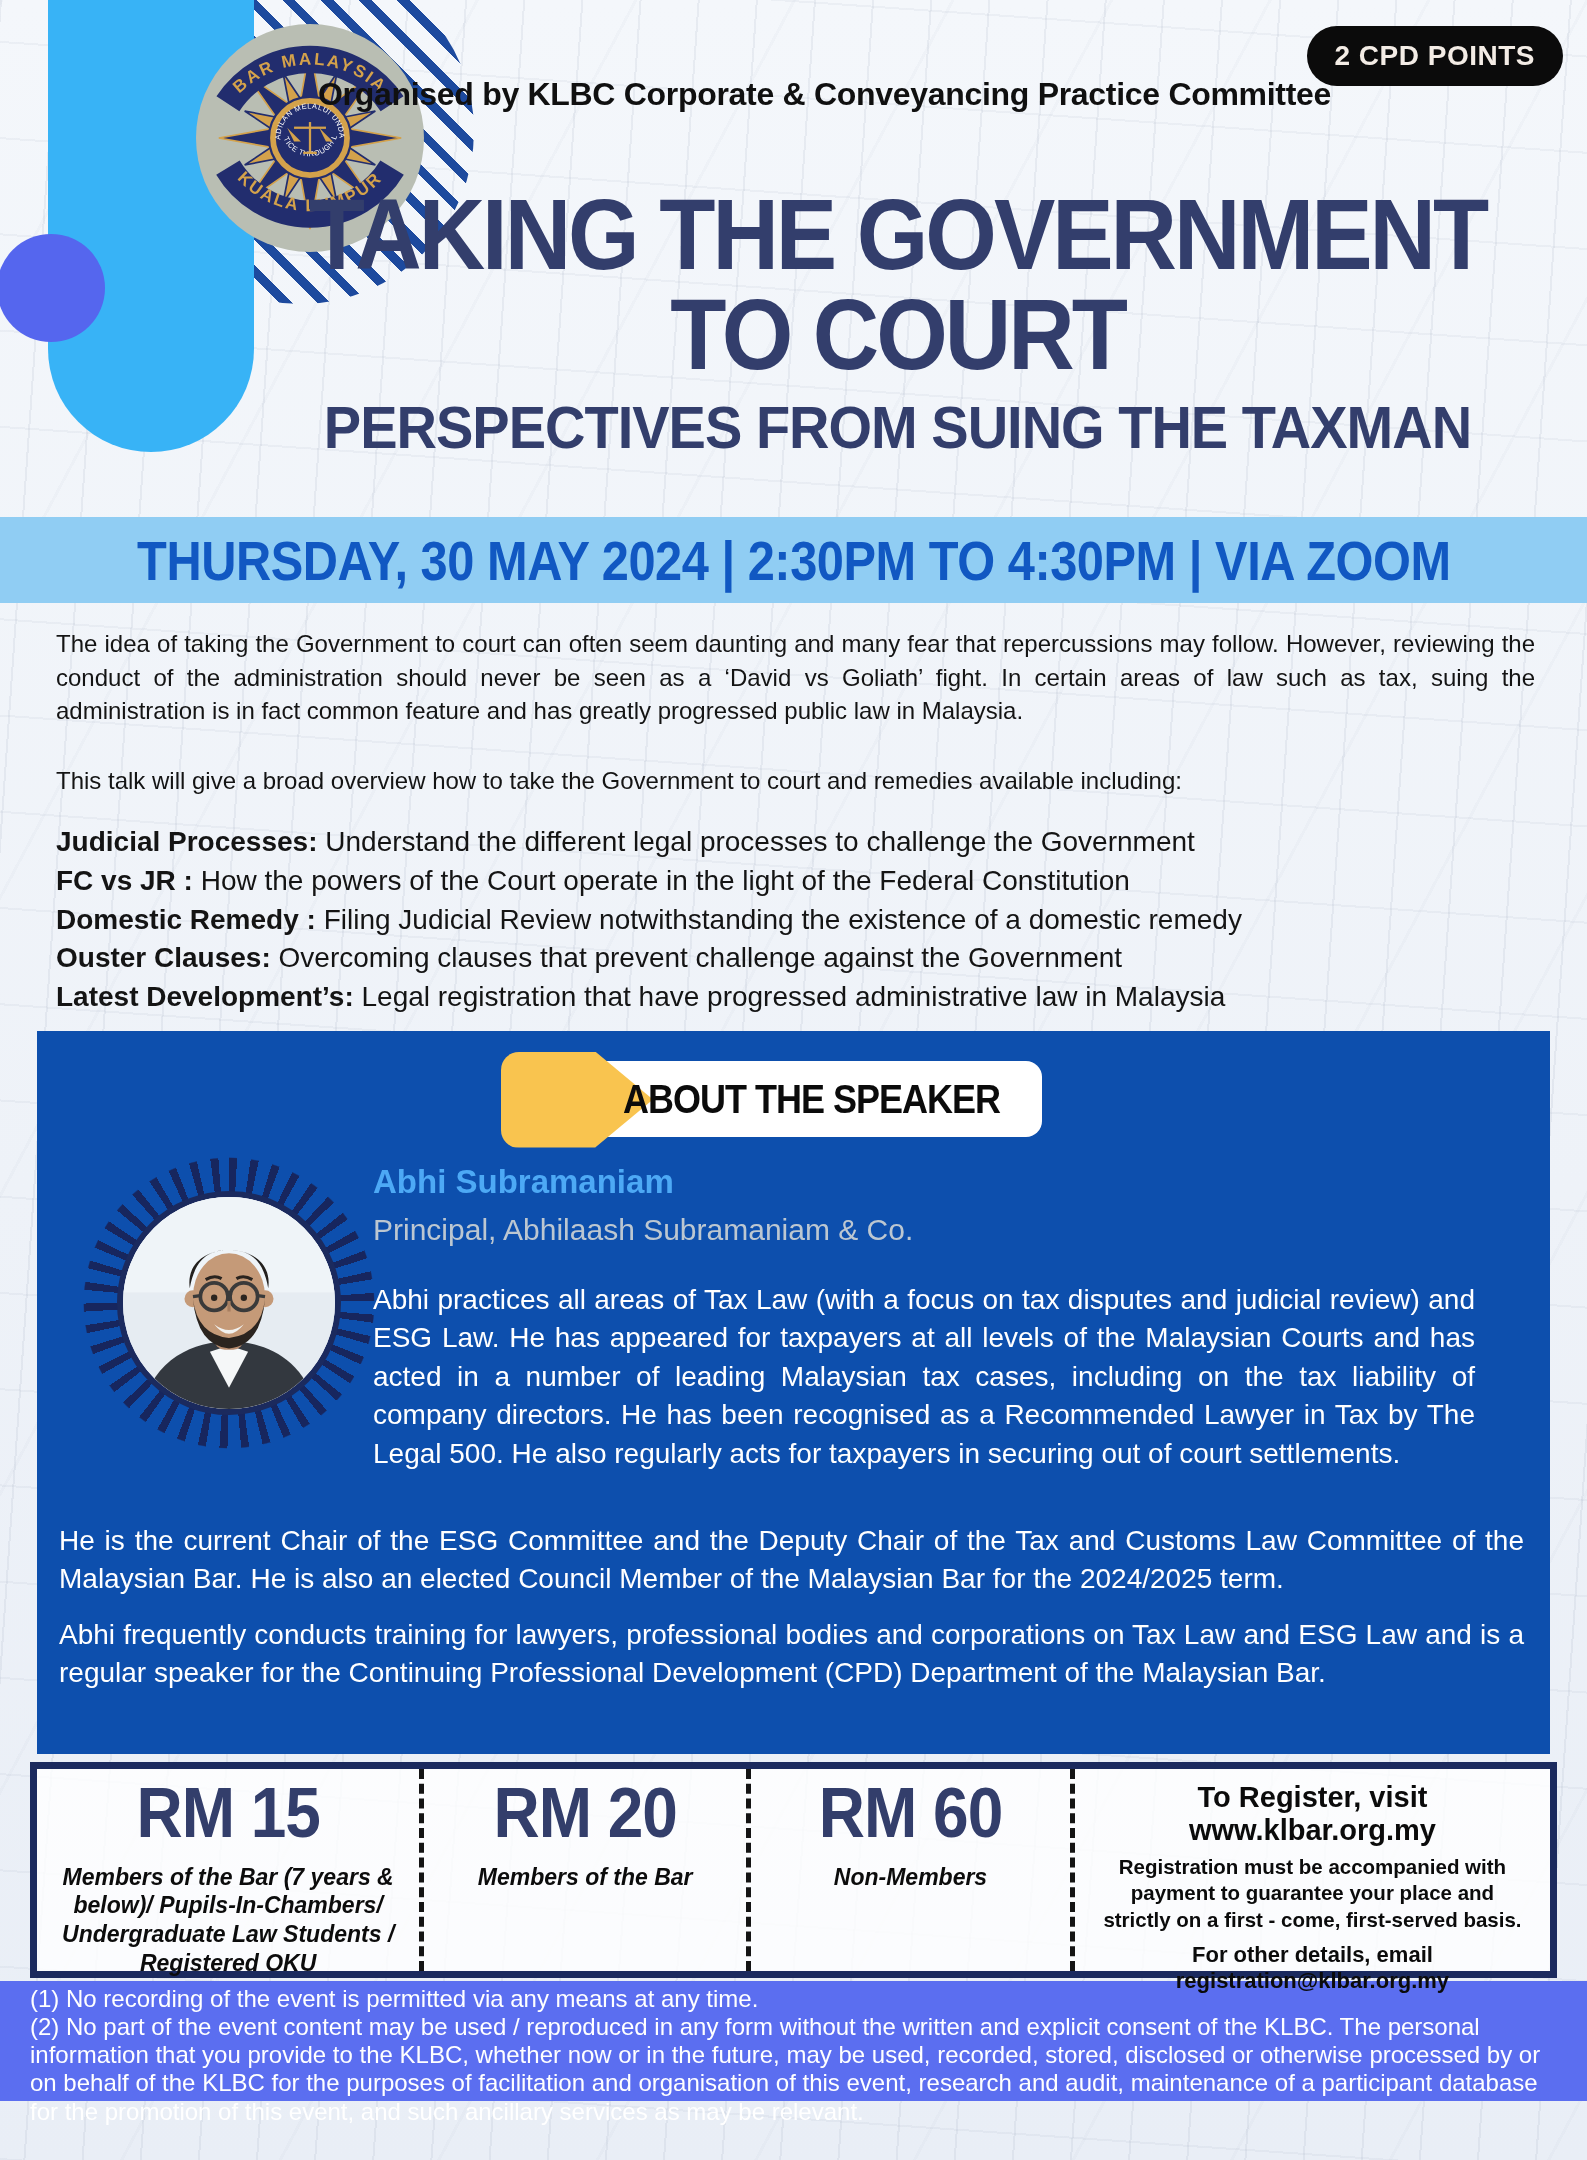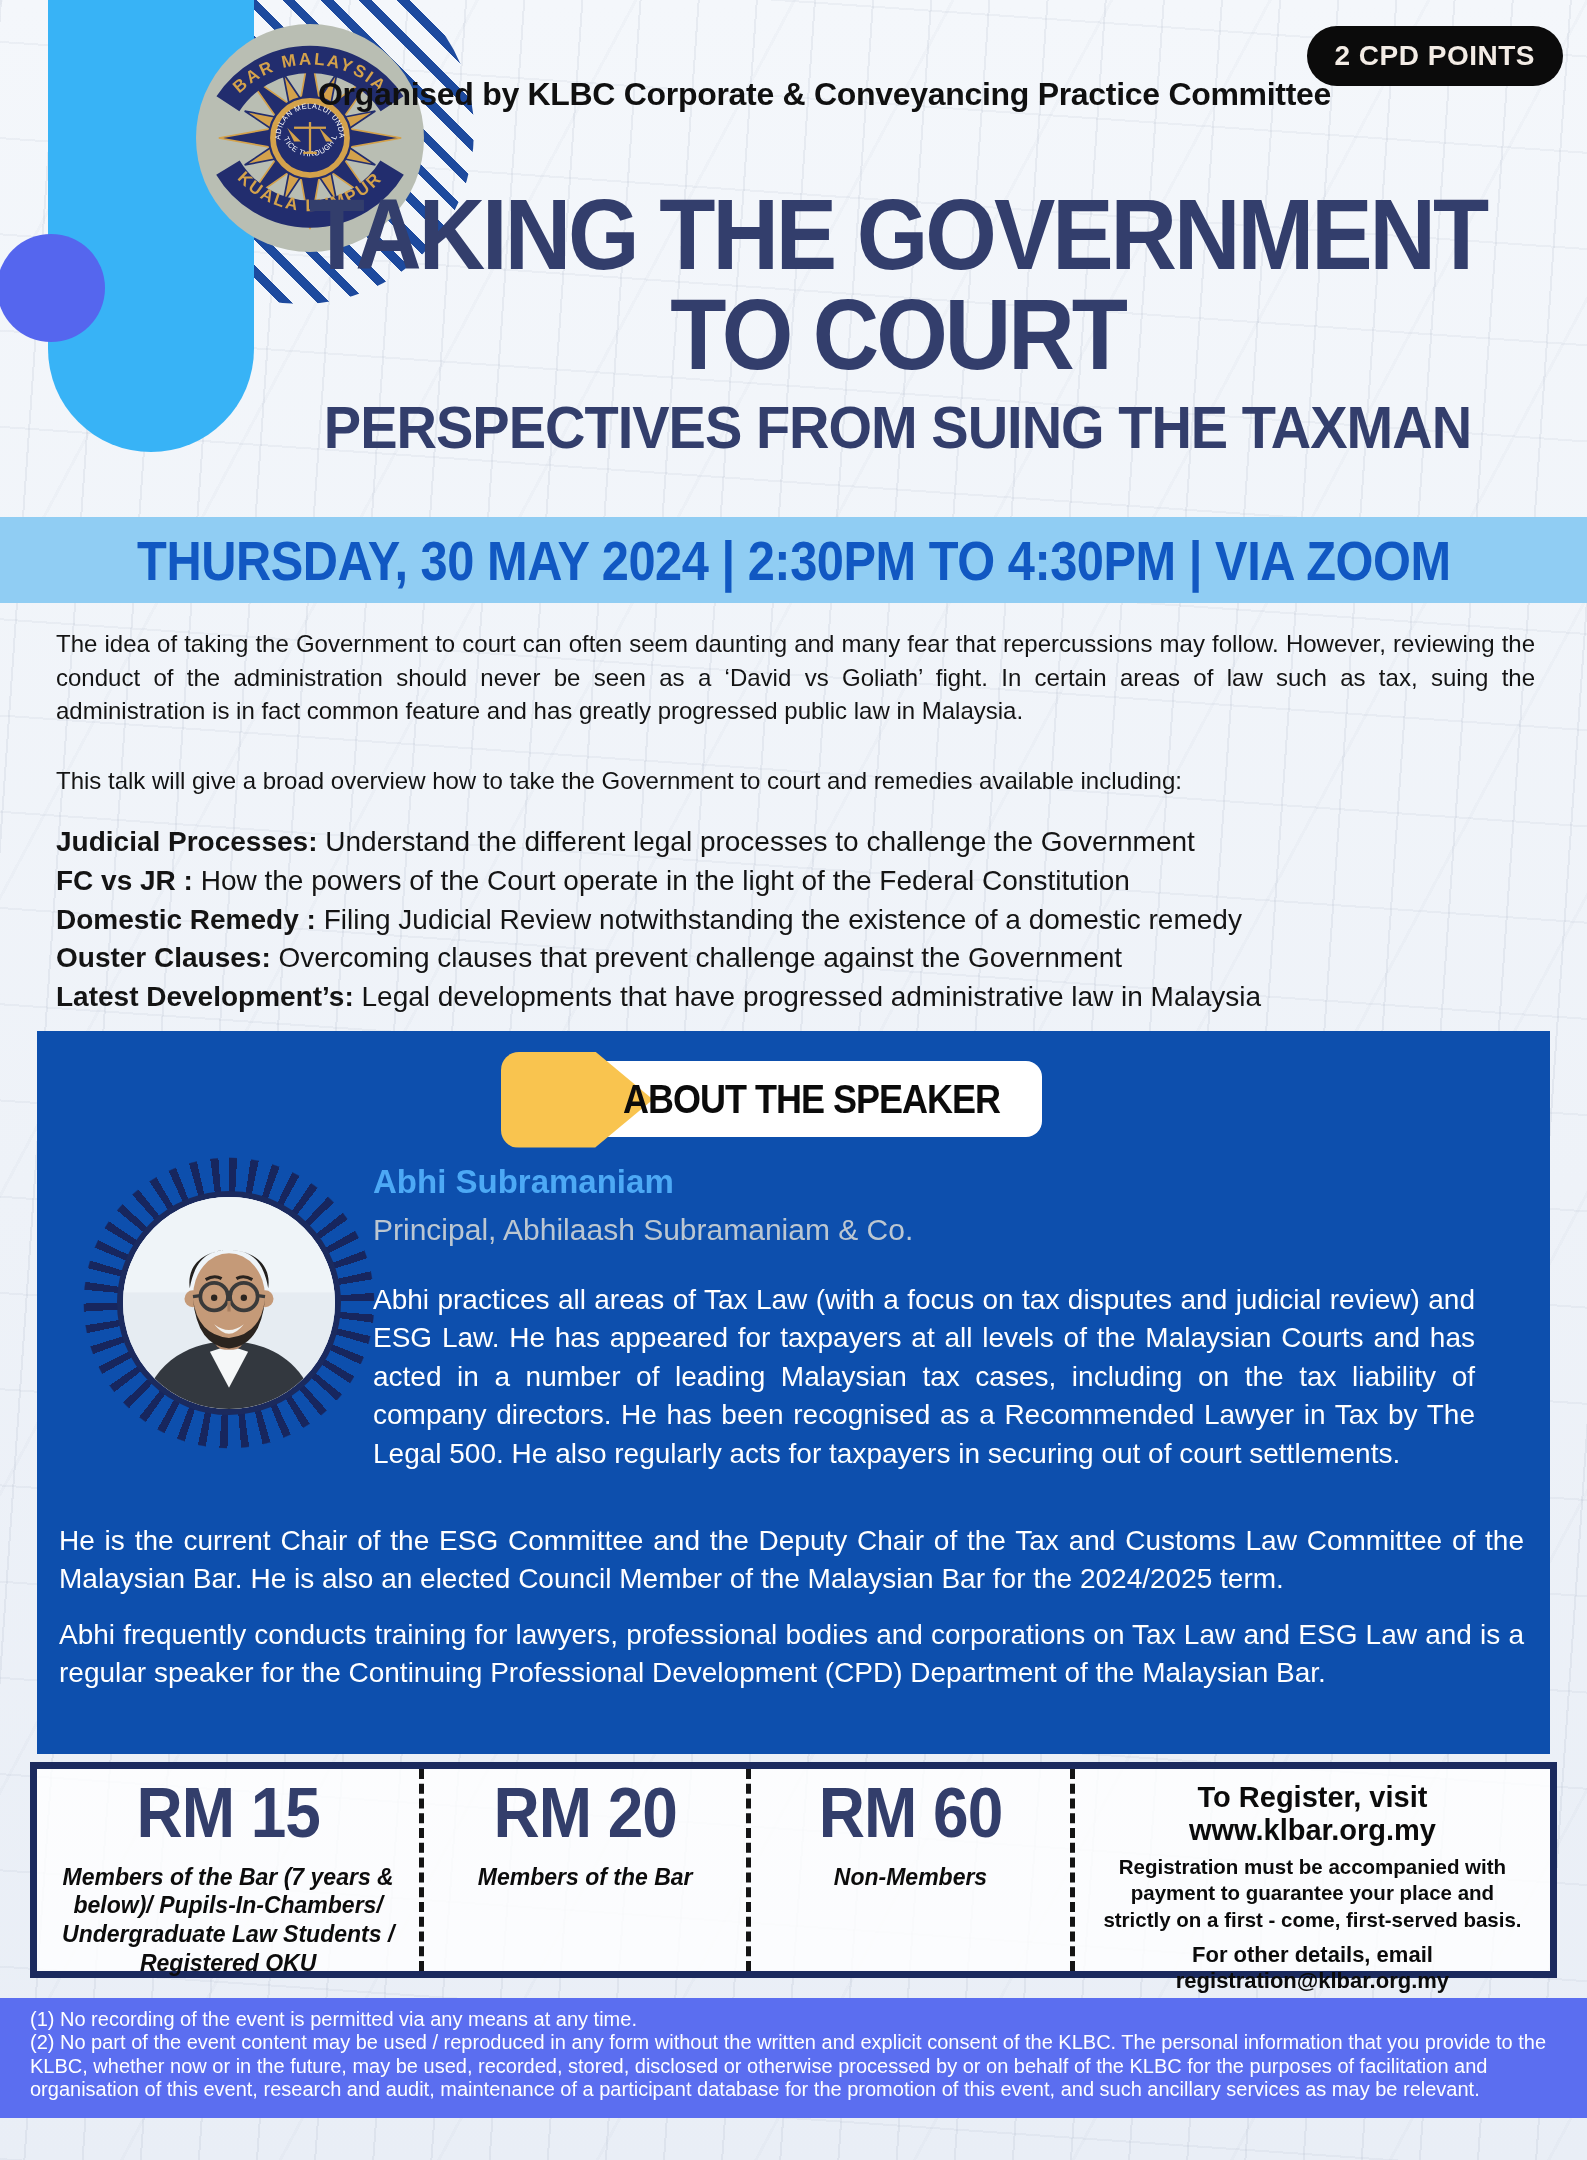--- a/index.html
+++ b/index.html
@@ -131,22 +131,22 @@
     margin-top:18px;font-size:23px;font-weight:bold;font-style:italic;color:#0c0c0c;
     text-align:center;line-height:1.25;padding:0 12px;
   }
   .register{padding:12px 20px 0;text-align:center;color:#0b0b0b;}
   .reg-heading{font-size:29px;font-weight:bold;}
   .reg-line1{font-size:20.5px;font-weight:bold;line-height:1.3;margin-top:7px;}
   .reg-line2{font-size:22px;font-weight:bold;margin-top:9px;}
 
   
   .footer{
-    height:120px;background:#5b6ef0;color:#fff;margin-top:20px;
-    padding:10px 30px 0;font-size:20px;line-height:1.18;box-sizing:border-box;
+    height:120px;background:#5b6ef0;color:#fff;margin-top:3px;
+    padding:4px 30px 0;font-size:24px;line-height:1.18;box-sizing:border-box;
   }
   .footer p{margin:0;text-align:left;}
 </style>
 </head>
 <body>
 
 <div class="page">
   <div class="layer">
 
     <div class="header">
@@ -208,21 +208,21 @@
     </div>
 
     <div class="intro">
       <p class="para">The idea of taking the Government to court can often seem daunting and many fear that repercussions may follow. However, reviewing the conduct of the administration should never be seen as a ‘David vs Goliath’ fight. In certain areas of law such as tax, suing the administration is in fact common feature and has greatly progressed public law in Malaysia.</p>
       <p class="para p2">This talk will give a broad overview how to take the Government to court and remedies available including:</p>
       <div class="bullets">
         <div class="bullet"><b>Judicial Processes:</b><span> Understand the different legal processes to challenge the Government</span></div>
         <div class="bullet"><b>FC vs JR :</b><span> How the powers of the Court operate in the light of the Federal Constitution</span></div>
         <div class="bullet"><b>Domestic Remedy :</b><span> Filing Judicial Review notwithstanding the existence of a domestic remedy</span></div>
         <div class="bullet"><b>Ouster Clauses:</b><span> Overcoming clauses that prevent challenge against the Government</span></div>
-        <div class="bullet"><b>Latest Development’s:</b><span> Legal developments that have progressed administrative law in Malaysia</span></div>
+        <div class="bullet"><b>Latest Development’s:</b><span> Legal registration that have progressed administrative law in Malaysia</span></div>
       </div>
     </div>
 
     <div class="speaker-box">
       <div class="badge-row">
         <div class="badge-wrap">
           <div class="badge-arrow"></div>
           <div class="badge-white"><span class="badge-label">ABOUT THE SPEAKER</span></div>
         </div>
       </div>

